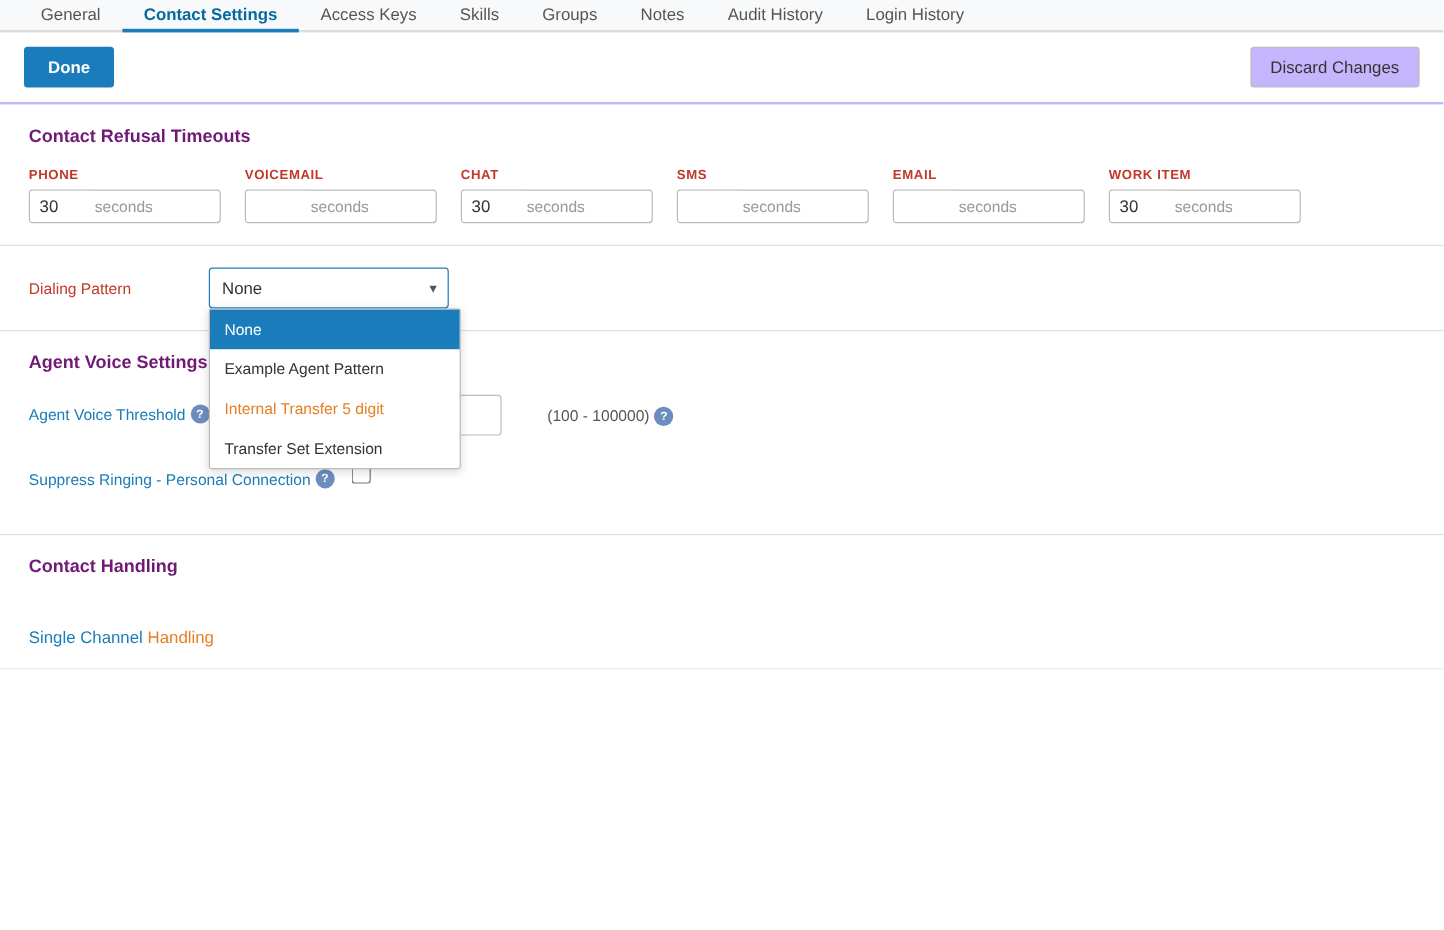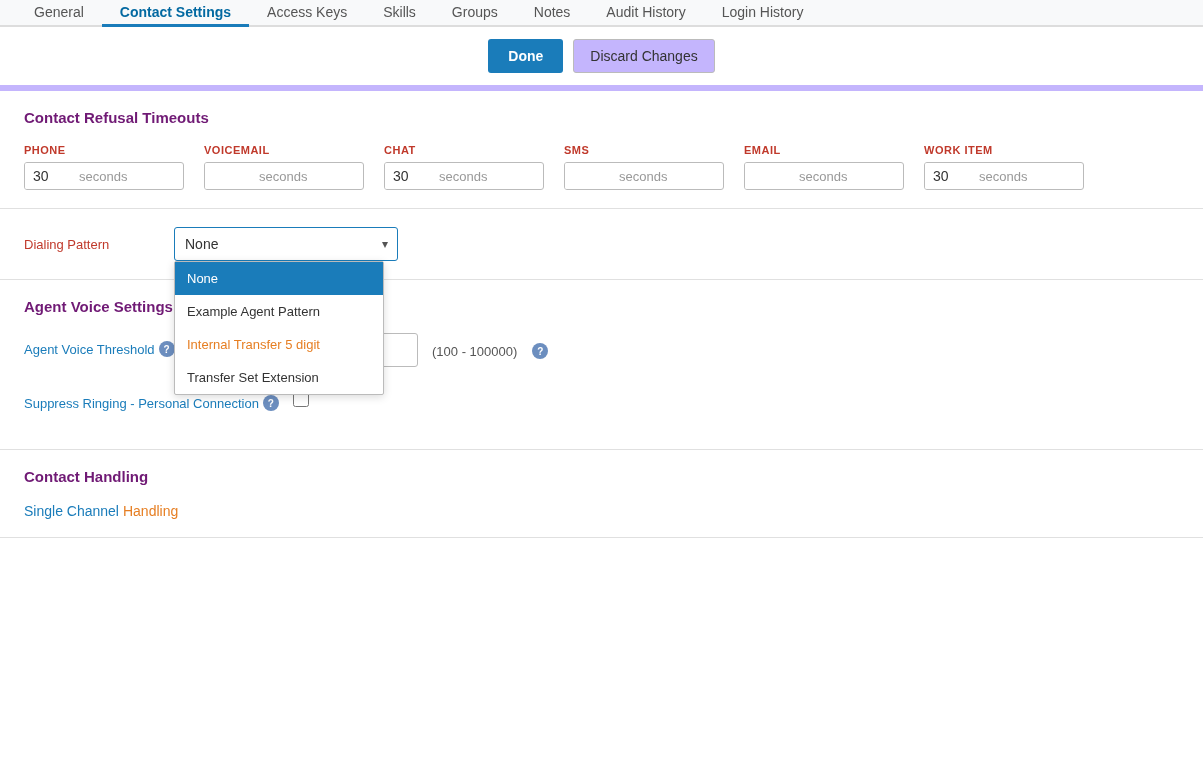--- a/index.html
+++ b/index.html
@@ -29,24 +29,24 @@
     }
     .tab.active {
       color: #0369a1;
       font-weight: bold;
       border-bottom: 3px solid #1a7cba;
     }
 
     
     .toolbar {
       display: flex;
-      justify-content: center;
+      justify-content: space-between;
       padding: 12px 20px;
       gap: 10px;
-      border-bottom: 6px solid #c4b5fd;
+      border-bottom: 2px solid #c4b5fd;
     }
     .btn-done {
       background: #1a7cba;
       color: #fff;
       border: none;
       padding: 8px 20px;
       border-radius: 3px;
       cursor: pointer;
       font-size: 14px;
       font-weight: 600;
@@ -124,21 +124,21 @@
       position: relative;
     }
     .dialing-label {
       color: #c0392b;
       font-size: 13px;
       padding-top: 10px;
       min-width: 130px;
     }
     .dropdown-wrapper {
       position: relative;
-      width: 224px;
+      width: 200px;
     }
     .dropdown-select {
       width: 100%;
       border: 1px solid #1a7cba;
       border-radius: 3px;
       padding: 8px 30px 8px 10px;
       font-size: 14px;
       background: #fff;
       cursor: pointer;
       appearance: none;
@@ -215,22 +215,22 @@
       font-size: 14px;
       width: 180px;
       outline: none;
       color: #333;
     }
     .setting-hint {
       color: #555;
       font-size: 13px;
       padding-top: 10px;
       display: flex;
-      align-items: center;
-      gap: 15px;
+      gap: 4px;
+      margin-left: 24px;
     }
 
     
     .checkbox-wrap {
       display: flex;
       align-items: center;
     }
     .setting-checkbox {
       width: 16px;
       height: 16px;
@@ -240,20 +240,21 @@
 
     
     .contact-handling-link {
       color: #1a7cba;
       font-size: 14px;
       cursor: pointer;
       text-decoration: none;
       display: inline-flex;
       align-items: center;
       gap: 4px;
+      margin-top: 24px;
     }
     .contact-handling-link .orange-part {
       color: #e67e22;
     }
   </style>
 </head>
 <body>
 
 <nav class="tabs">
   <div class="tab">General</div>

